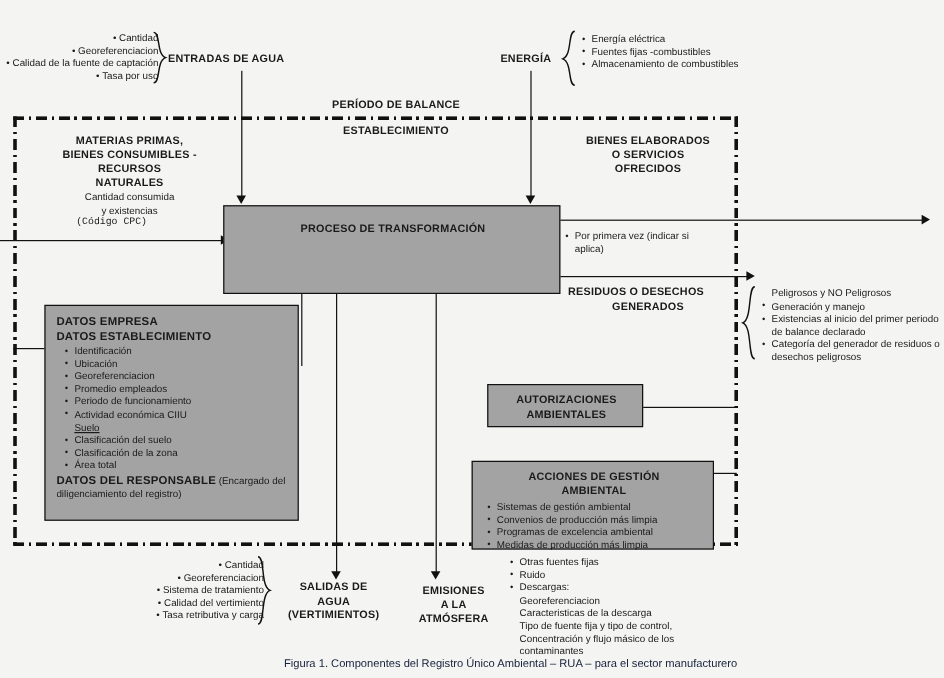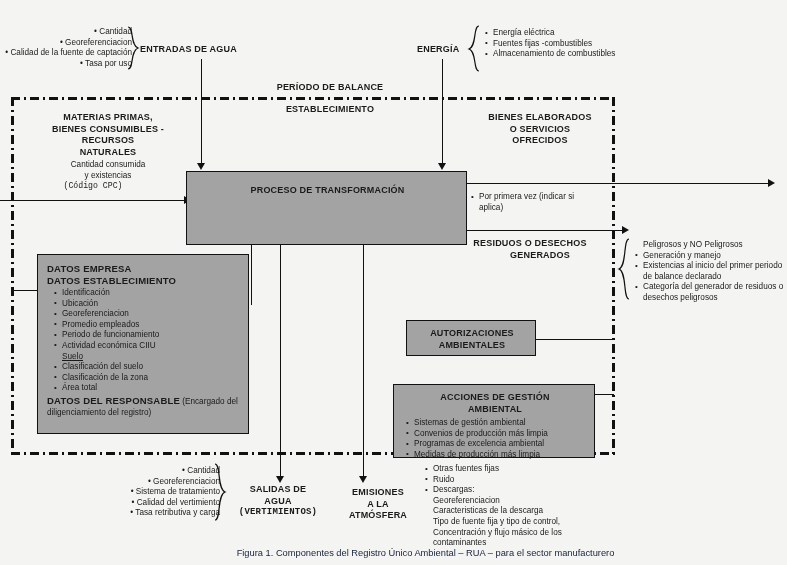--- a/index.html
+++ b/index.html
@@ -201,21 +201,21 @@
       <li><span class="bt">Sistema de tratamiento</span></li>
       <li><span class="bt">Calidad del vertimiento</span></li>
       <li><span class="bt">Tasa retributiva y carga</span></li>
     </ul>
   </div>
   <svg class="brace" style="left:213px;top:463px;" width="14" height="58">
     <path d="M2,1 C8,1 4,26 12,29 C4,32 8,57 2,57" fill="none" stroke="#111" stroke-width="1.2"></path>
   </svg>
   <div class="t hdr ctr" style="left:228px;top:484px;width:100px;">SALIDAS DE</div>
   <div class="t hdr ctr" style="left:228px;top:495.5px;width:100px;">AGUA</div>
-  <div class="t hdr ctr" style="left:228px;top:507px;width:100px;font-family:Liberation Mono, monospace;">(VERTIMIENTOS)</div>
+  <div class="t hdr ctr" style="left:228px;top:507px;width:100px;">(VERTIMIENTOS)</div>
 
   <div class="t hdr ctr" style="left:336px;top:487px;width:84px;">EMISIONES</div>
   <div class="t hdr ctr" style="left:336px;top:498.5px;width:84px;">A LA</div>
   <div class="t hdr ctr" style="left:336px;top:510px;width:84px;">ATMÓSFERA</div>
 
   <div class="t" style="left:424px;top:464px;width:190px;">
     <ul class="bl">
       <li>Otras fuentes fijas</li>
       <li>Ruido</li>
       <li>Descargas:</li>

